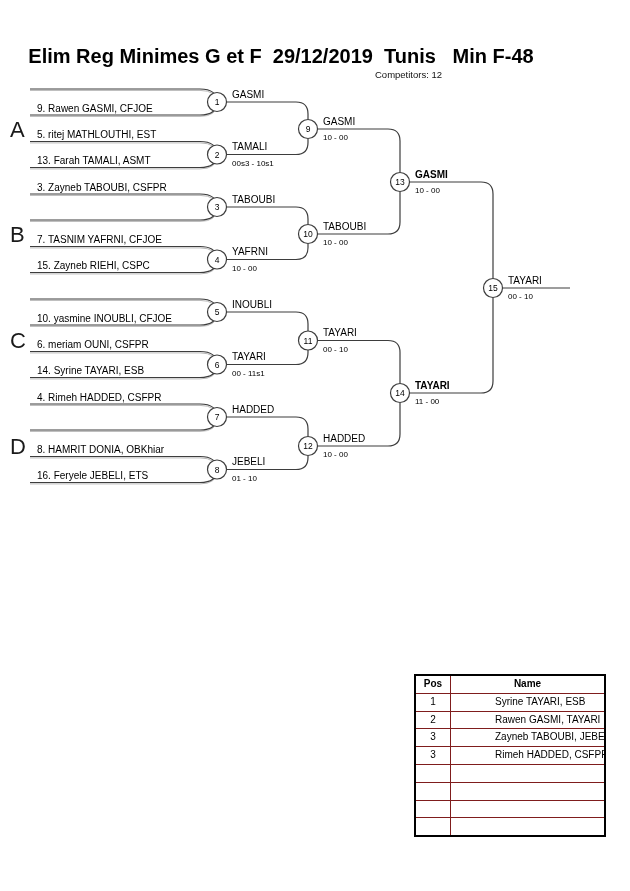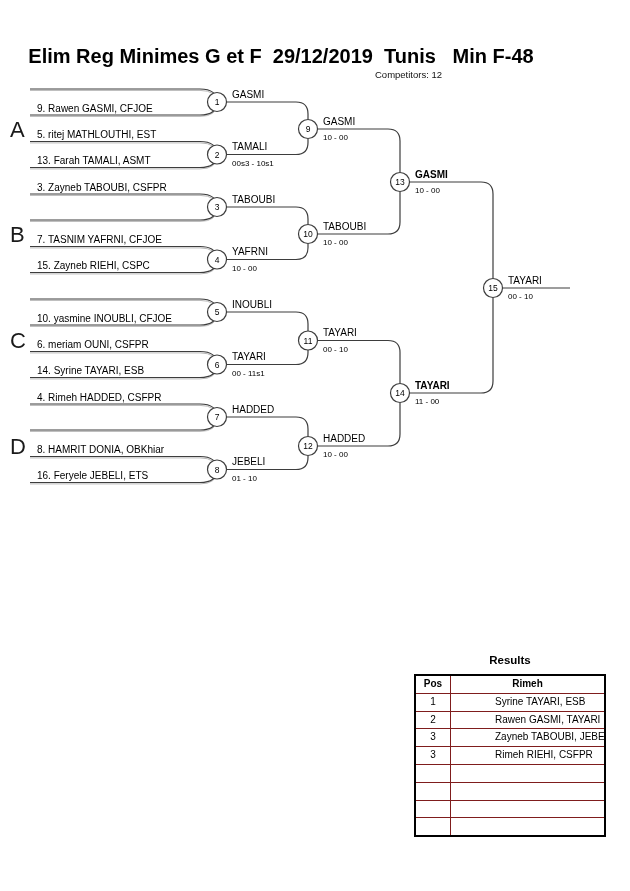--- a/index.html
+++ b/index.html
@@ -159,45 +159,44 @@
       <circle cx="493" cy="288" r="9.5" fill="#fff" stroke="#3d3d3d" stroke-width="1.2"></circle>
       <text x="493" y="291" font-size="8.5" text-anchor="middle" fill="#000">15</text>
       <text x="508" y="283.5" font-size="10" fill="#000" font-weight="normal">TAYARI</text>
       <text x="508" y="299" font-size="8" fill="#000">00 - 10</text>
       <text x="10" y="136.5" font-size="22" fill="#1a1a1a">A</text>
       <text x="10" y="241.5" font-size="22" fill="#1a1a1a">B</text>
       <text x="10" y="348" font-size="22" fill="#1a1a1a">C</text>
       <text x="10" y="453.5" font-size="22" fill="#1a1a1a">D</text>
     </svg>
 
-  <div class="results-title">Results</div>
 
   <table class="results">
     <thead>
       <tr>
         <th class="pos">Pos</th>
-        <th class="name">Rimeh</th>
+        <th class="name">Name</th>
       </tr>
     </thead>
     <tbody id="results-body">
         <tr>
           <td class="pos">1</td>
           <td class="name">Syrine TAYARI, ESB</td>
         </tr>
         <tr>
           <td class="pos">2</td>
           <td class="name">Rawen GASMI, TAYARI</td>
         </tr>
         <tr>
           <td class="pos">3</td>
           <td class="name">Zayneb TABOUBI, JEBELI</td>
         </tr>
         <tr>
           <td class="pos">3</td>
-          <td class="name">Rimeh RIEHI, CSFPR</td>
+          <td class="name">Rimeh HADDED, CSFPR</td>
         </tr>
         <tr>
           <td class="pos"></td>
           <td class="name"></td>
         </tr>
         <tr>
           <td class="pos"></td>
           <td class="name"></td>
         </tr>
         <tr>

